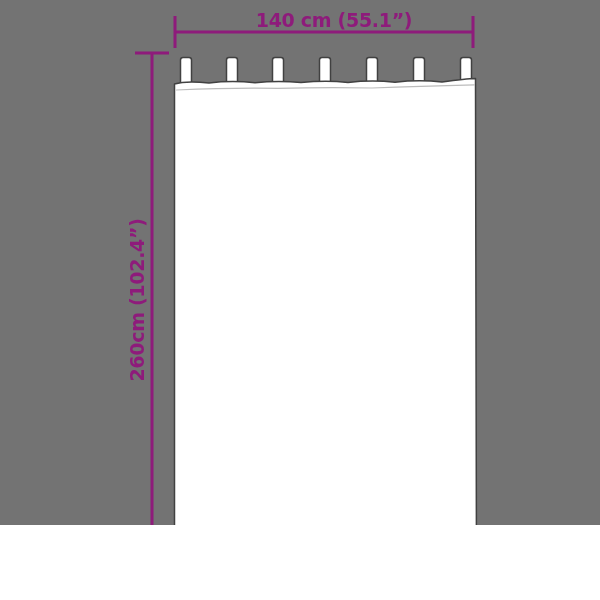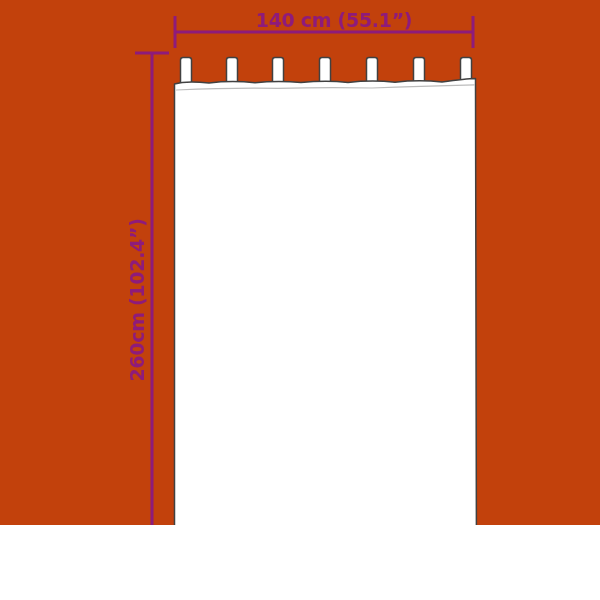--- a/index.html
+++ b/index.html
@@ -4,21 +4,21 @@
 <style>
   html, body {
     margin: 0;
     padding: 0;
     background: #ffffff;
   }
   .stage {
     position: relative;
     width: 600px;
     height: 525px;
-    background: #c2410c;
+    background: #737373;
     overflow: hidden;
     font-family: "DejaVu Sans", sans-serif;
   }
   .stage svg {
     display: block;
     width: 600px;
     height: 600px;
   }
   .dim-label {
     font-family: "DejaVu Sans", "Liberation Sans", sans-serif;

